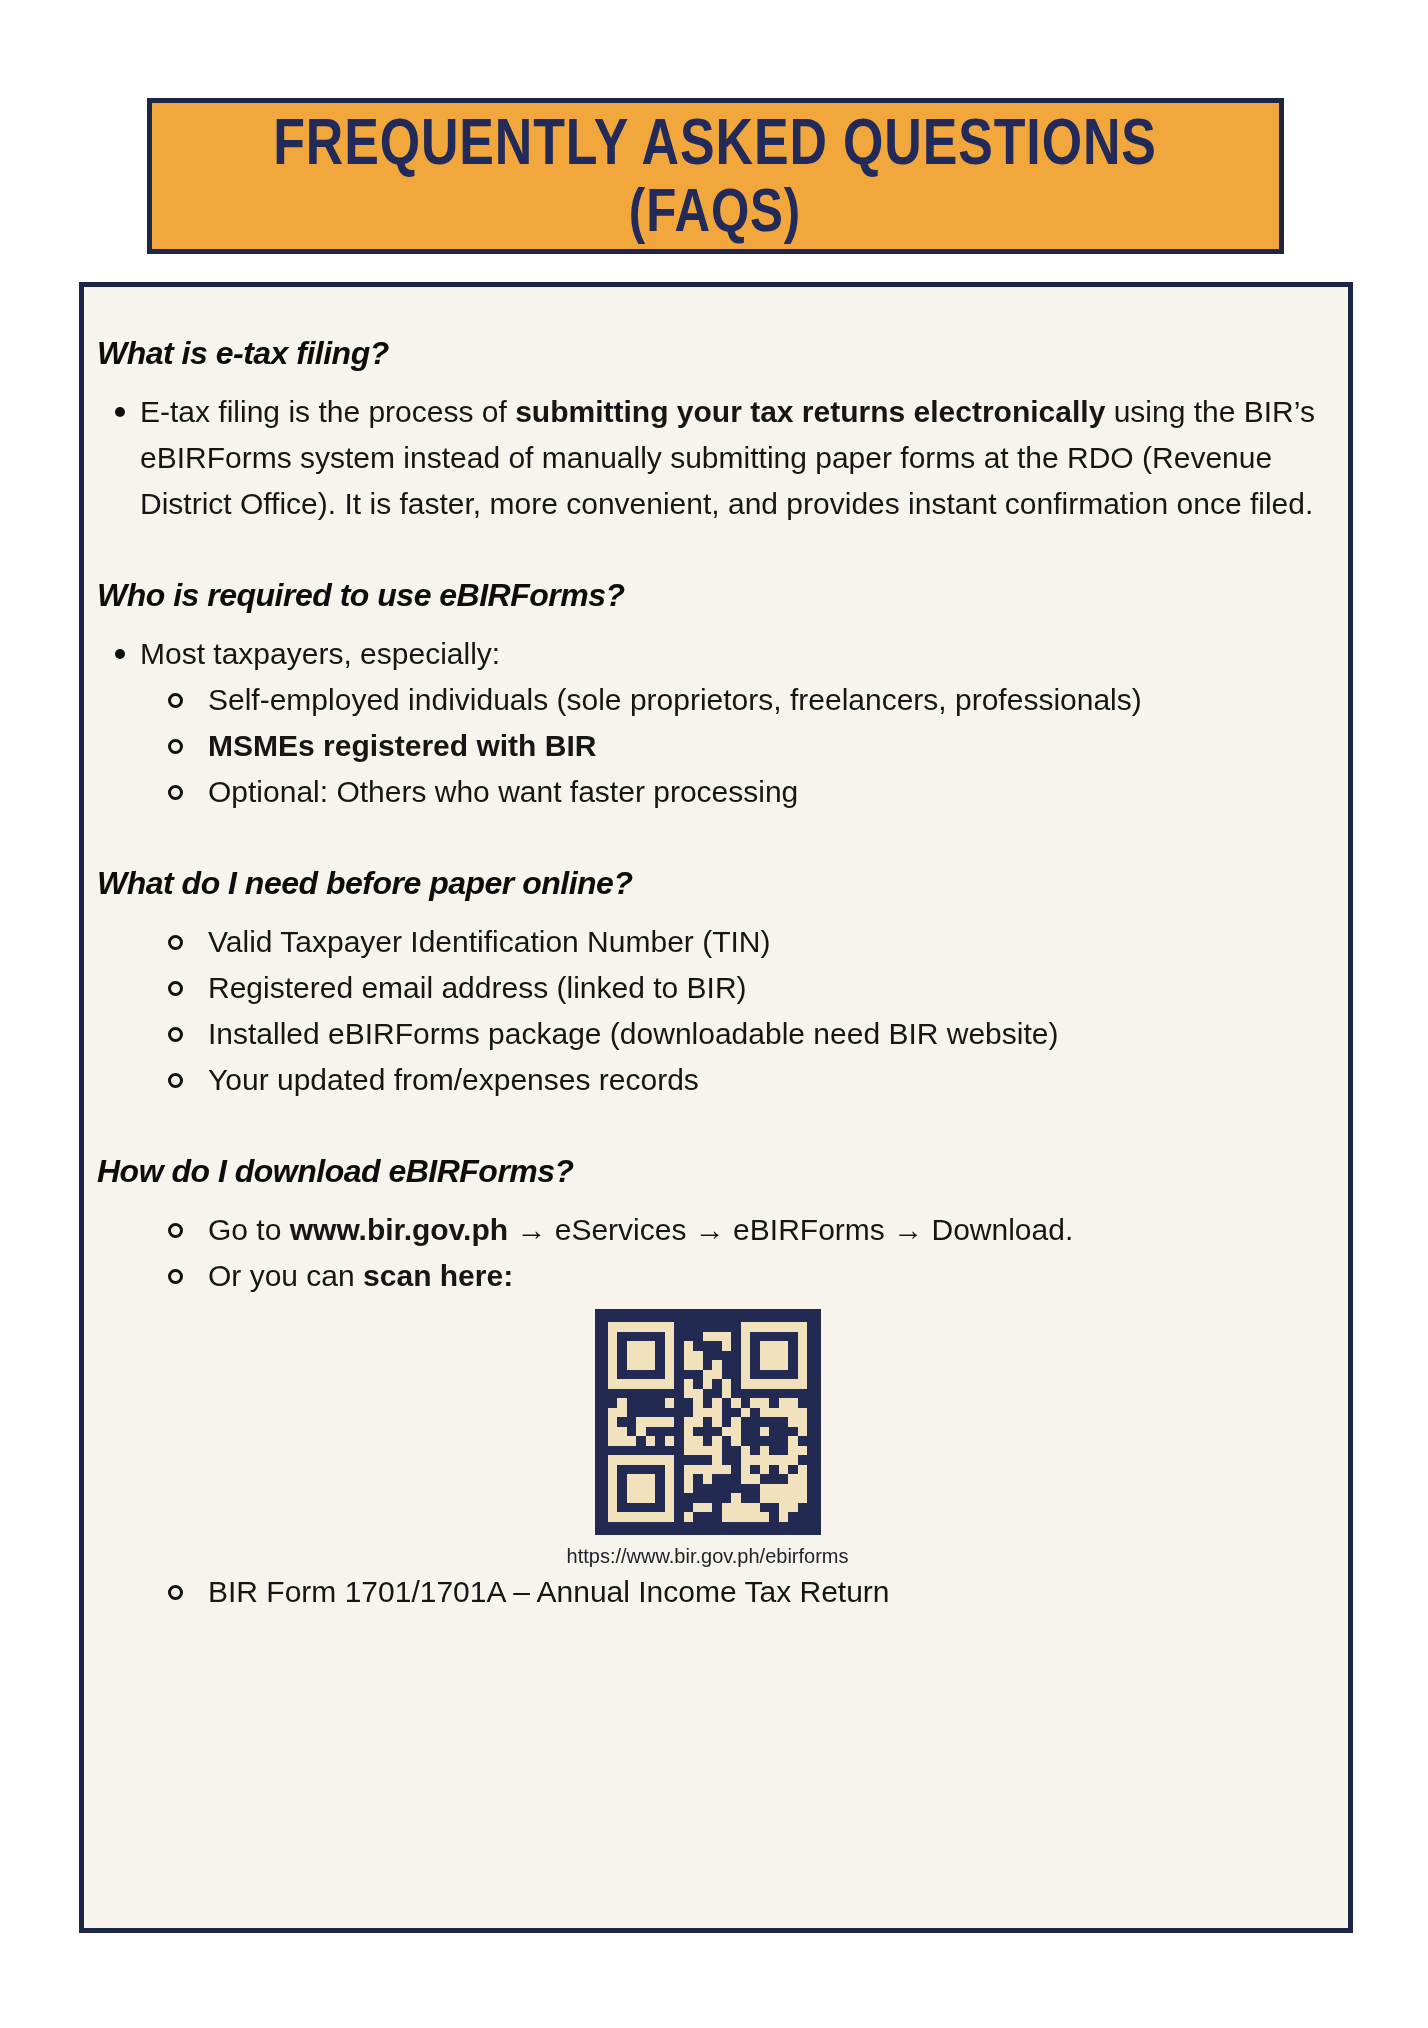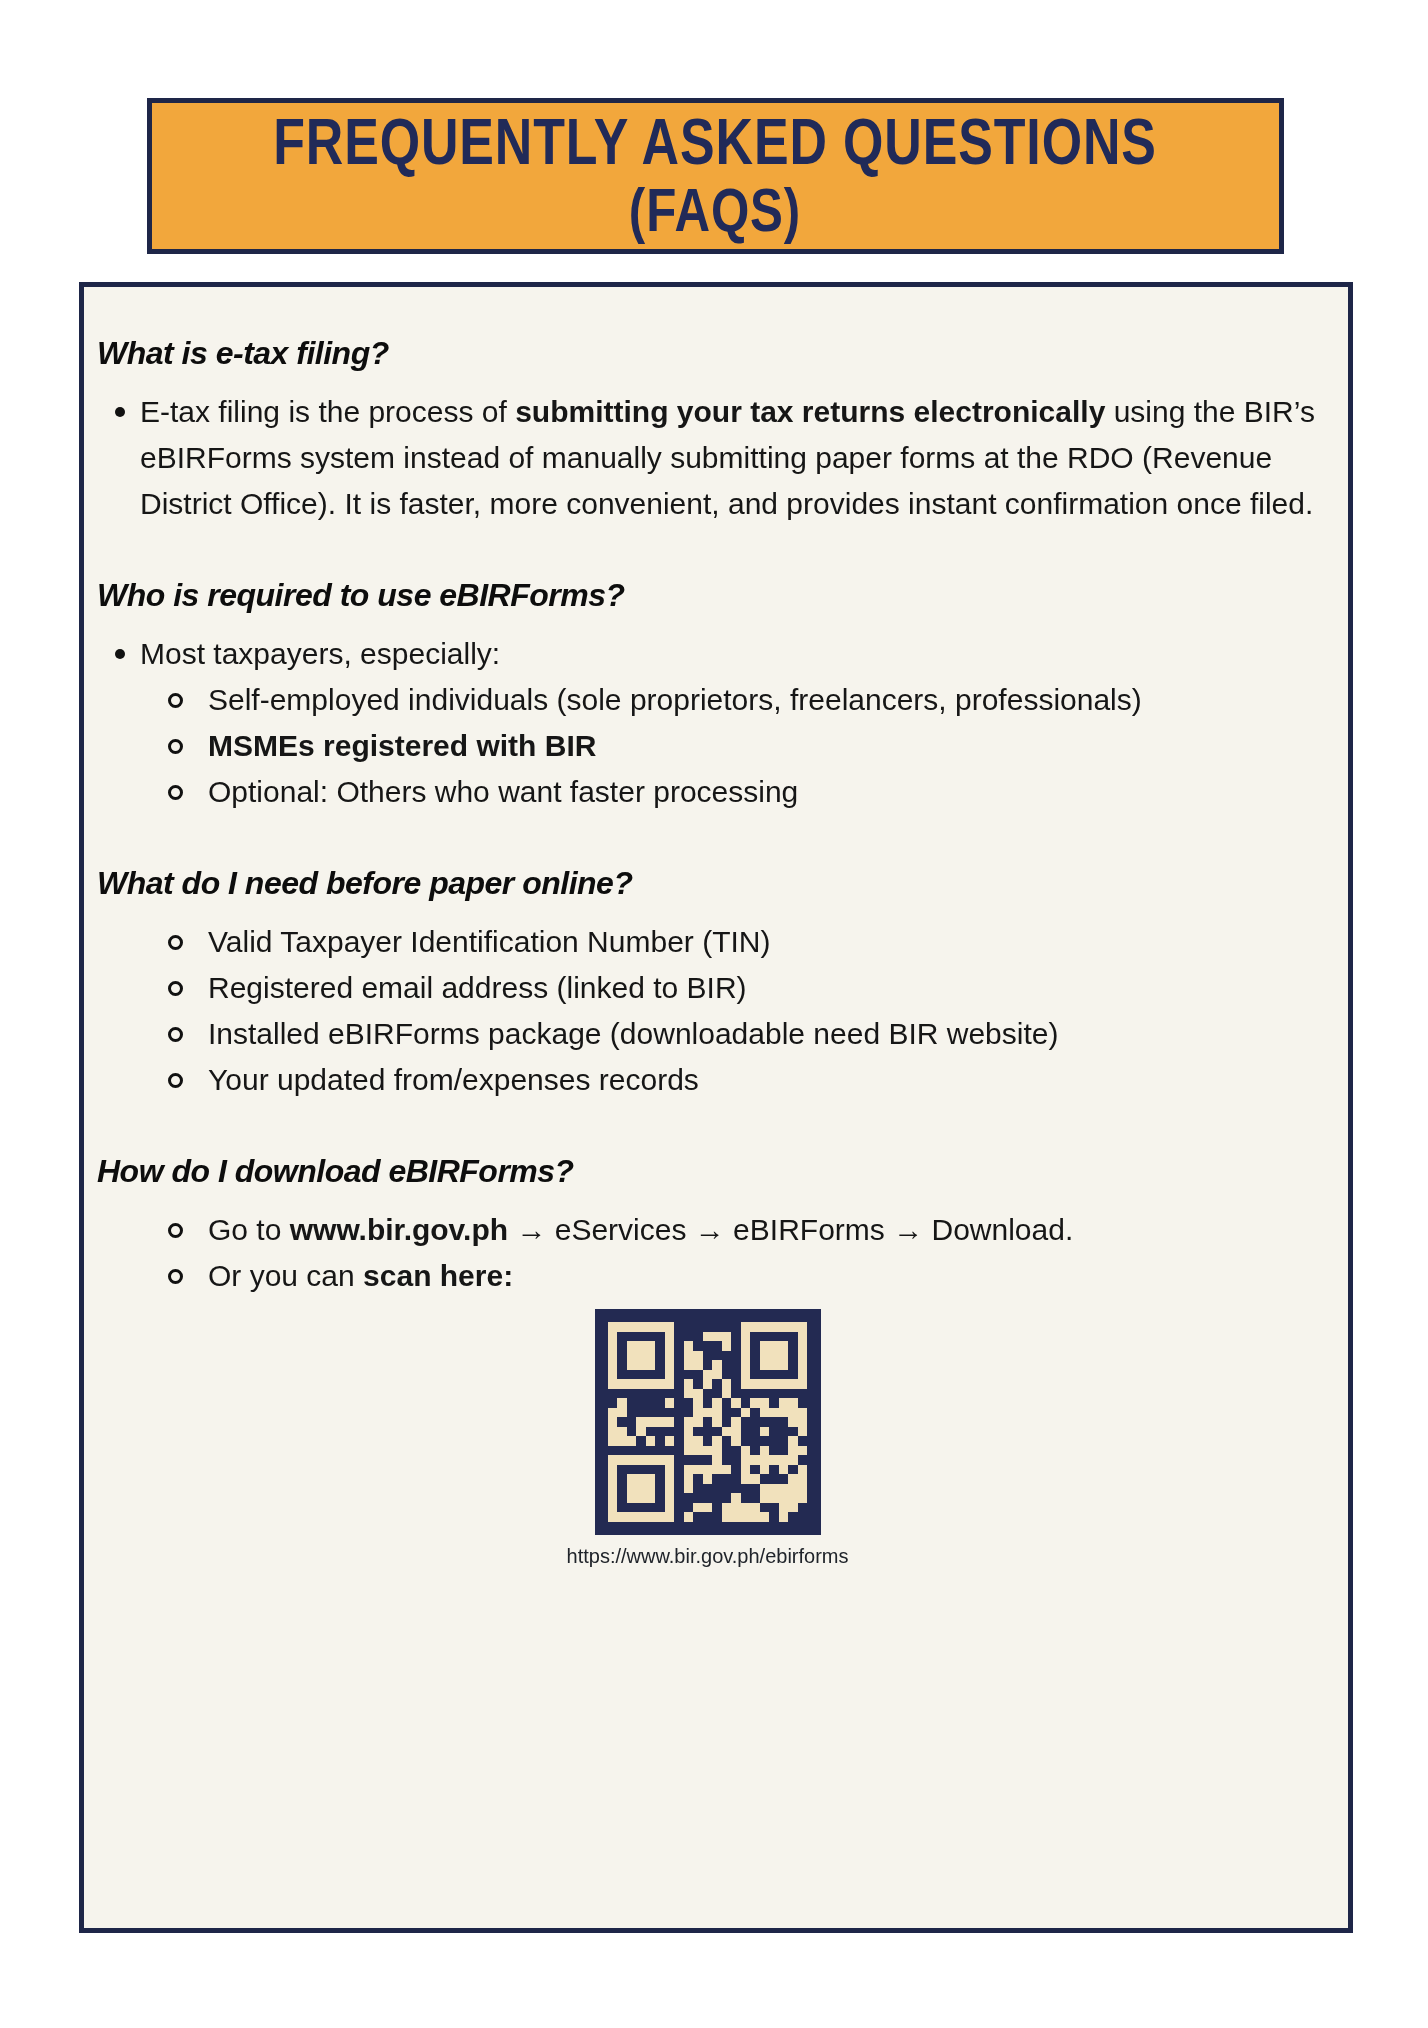--- a/index.html
+++ b/index.html
@@ -626,15 +626,19 @@
             <div class="m" style="background: rgb(241, 225, 188);"></div>
             <div class="m" style="background: rgb(35, 42, 82);"></div>
             <div class="m" style="background: rgb(35, 42, 82);"></div>
           </div>
       </div>
       <div class="qr-caption">https://www.bir.gov.ph/ebirforms</div>
     </div>
   </div>
 
   <div class="section">
+    <div class="row l2">
+      <span class="marker circle"></span>
+      <div class="txt"><span>BIR Form 1701/1701A – Annual Income Tax Return</span></div>
+    </div>
   </div>
 
 </div>
 
 </body></html>

